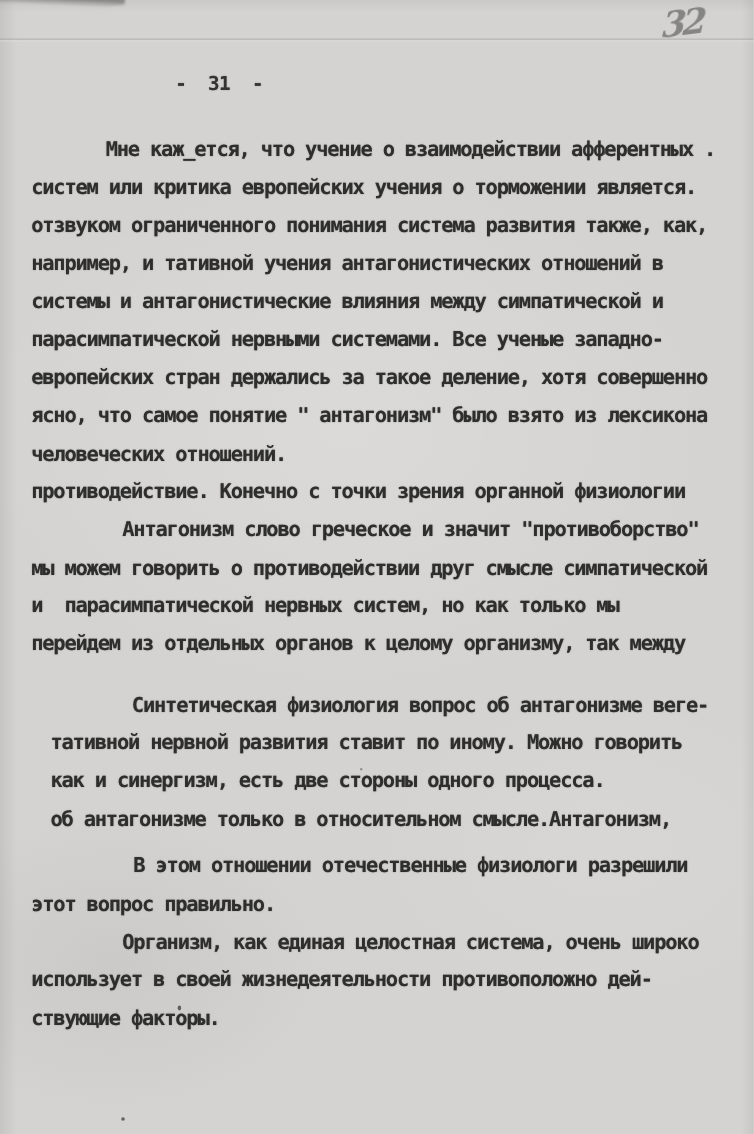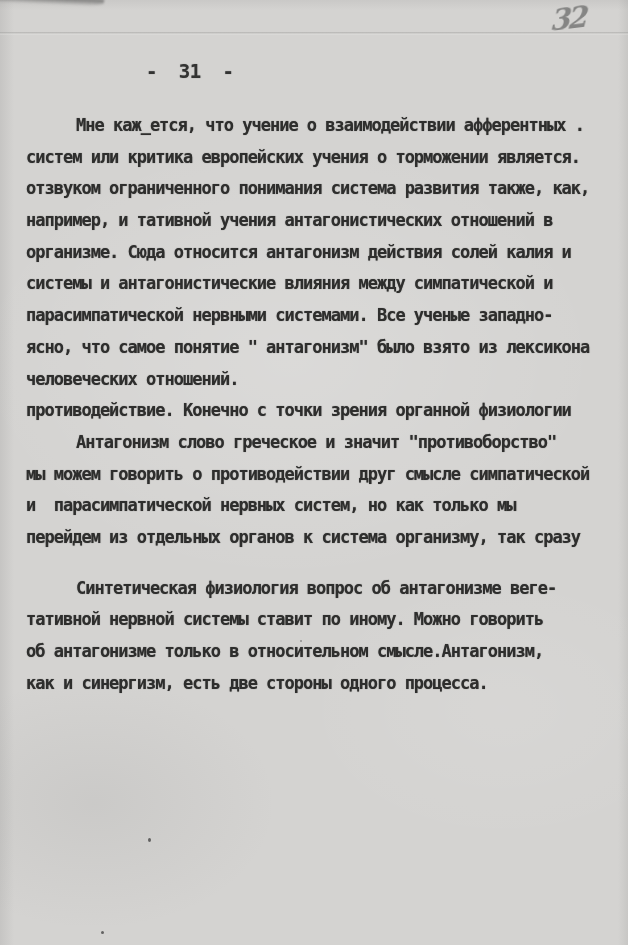--- a/index.html
+++ b/index.html
@@ -33,37 +33,37 @@
   .handwritten{
     position:absolute;left:552px;top:2px;
     font-family:"DejaVu Serif", serif;font-style:italic;font-weight:bold;
     font-size:29px;color:#858584;
     transform:rotate(-7deg) skewX(-10deg);
     letter-spacing:-3px;
     filter:blur(0.4px);
   }
   .typed-number{
     position:absolute;left:146px;top:60px;
-    font-weight:bold;font-size:19px;letter-spacing:-0.5px;color:#333332;
+    font-weight:bold;font-size:16px;letter-spacing:-0.5px;color:#333332;
     text-shadow:0 0 1px rgba(50,50,50,0.55);
     white-space:pre;
   }
   .text-block{
     position:absolute;left:26px;top:110px;width:582px;
   }
   .para{margin:0;}
-  .para.gap-large{margin-top:19px;}
+  .para.gap-large{margin-top:19px;margin-left:16px;}
   .para.gap-small{margin-top:8px;}
   .line{
     height:31.7px;line-height:31.7px;
     font-weight:bold;font-size:17px;letter-spacing:-1px;
     color:#2e2e2d;white-space:pre;
     text-shadow:0 0 1px rgba(46,46,45,0.6);
   }
-  .line.indent{padding-left:50px;}
+  .line.indent{padding-left:50px;text-align:center;}
   .speck{
     position:absolute;border-radius:50%;
     background:rgba(50,50,50,0.7);filter:blur(0.3px);
   }
   .speck.s1{left:502px;top:126px;width:3px;height:3px;}
   .speck.s2{left:148px;top:838px;width:3px;height:4px;}
   .speck.s3{left:101px;top:931px;width:3px;height:3px;}
   .speck.s4{left:300px;top:640px;width:2px;height:2px;opacity:0.6;}
 </style>
 </head>
@@ -73,37 +73,46 @@
   <div class="crease"></div>
   <div class="corner-smudge"></div>
   <div class="handwritten">32</div>
   <div class="typed-number">-  31  -</div>
   <div class="text-block">
       <div class="para">
         <div class="line indent">Мне каж_ется, что учение о взаимодействии афферентных .</div>
         <div class="line">систем или критика европейских учения о торможении является.</div>
         <div class="line">отзвуком ограниченного понимания система развития также, как,</div>
         <div class="line">например, и тативной учения антагонистических отношений в</div>
-        <div class="line">организме. Сюда относится антагонизм действия солей калия и</div>
         <div class="line">системы и антагонистические влияния между симпатической и</div>
         <div class="line">парасимпатической нервными системами. Все ученые западно-</div>
+        <div class="line">европейских стран держались за такое деление, хотя совершенно</div>
         <div class="line">ясно, что самое понятие " антагонизм" было взято из лексикона</div>
         <div class="line">человеческих отношений.</div>
       </div>
       <div class="para">
         <div class="line">противодействие. Конечно с точки зрения органной физиологии</div>
         <div class="line indent">Антагонизм слово греческое и значит "противоборство"</div>
         <div class="line">мы можем говорить о противодействии друг смысле симпатической</div>
         <div class="line">и  парасимпатической нервных систем, но как только мы</div>
-        <div class="line">перейдем из отдельных органов к система организму, так сразу</div>
+        <div class="line">перейдем из отдельных органов к целому организму, так между</div>
       </div>
       <div class="para gap-large">
         <div class="line indent">Синтетическая физиология вопрос об антагонизме веге-</div>
-        <div class="line">тативной нервной системы ставит по иному. Можно говорить</div>
+        <div class="line">тативной нервной развития ставит по иному. Можно говорить</div>
+        <div class="line">как и синергизм, есть две стороны одного процесса.</div>
         <div class="line">об антагонизме только в относительном смысле.Антагонизм,</div>
-        <div class="line">как и синергизм, есть две стороны одного процесса.</div>
+      </div>
+      <div class="para gap-small">
+        <div class="line indent">В этом отношении отечественные физиологи разрешили</div>
+        <div class="line">этот вопрос правильно.</div>
+      </div>
+      <div class="para">
+        <div class="line indent">Организм, как единая целостная система, очень широко</div>
+        <div class="line">использует в своей жизнедеятельности противоположно дей-</div>
+        <div class="line">ствующие факторы.</div>
       </div>
     </div>
   <div class="speck s1"></div>
   <div class="speck s2"></div>
   <div class="speck s3"></div>
   <div class="speck s4"></div>
 </div>
 
 </body></html>

